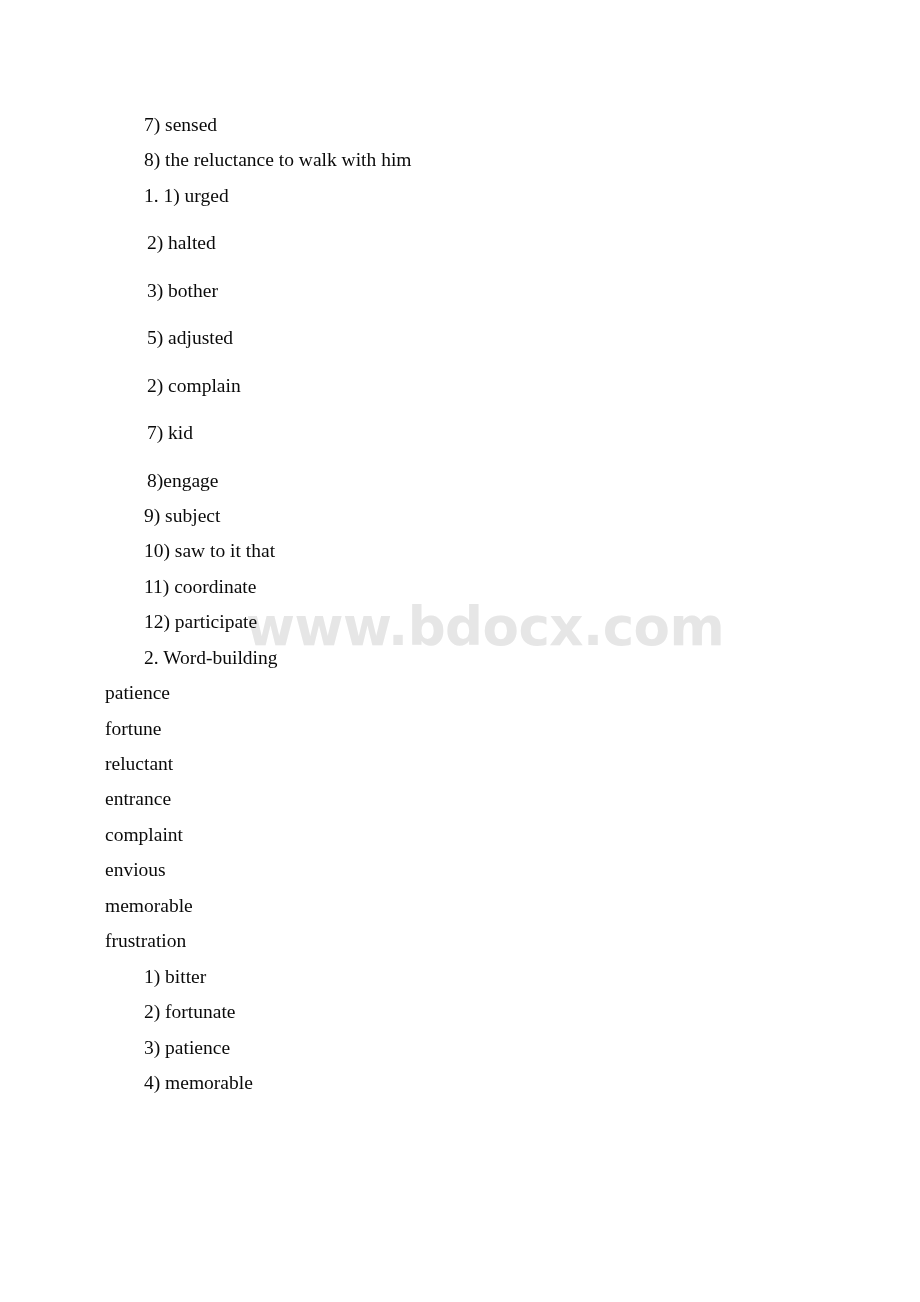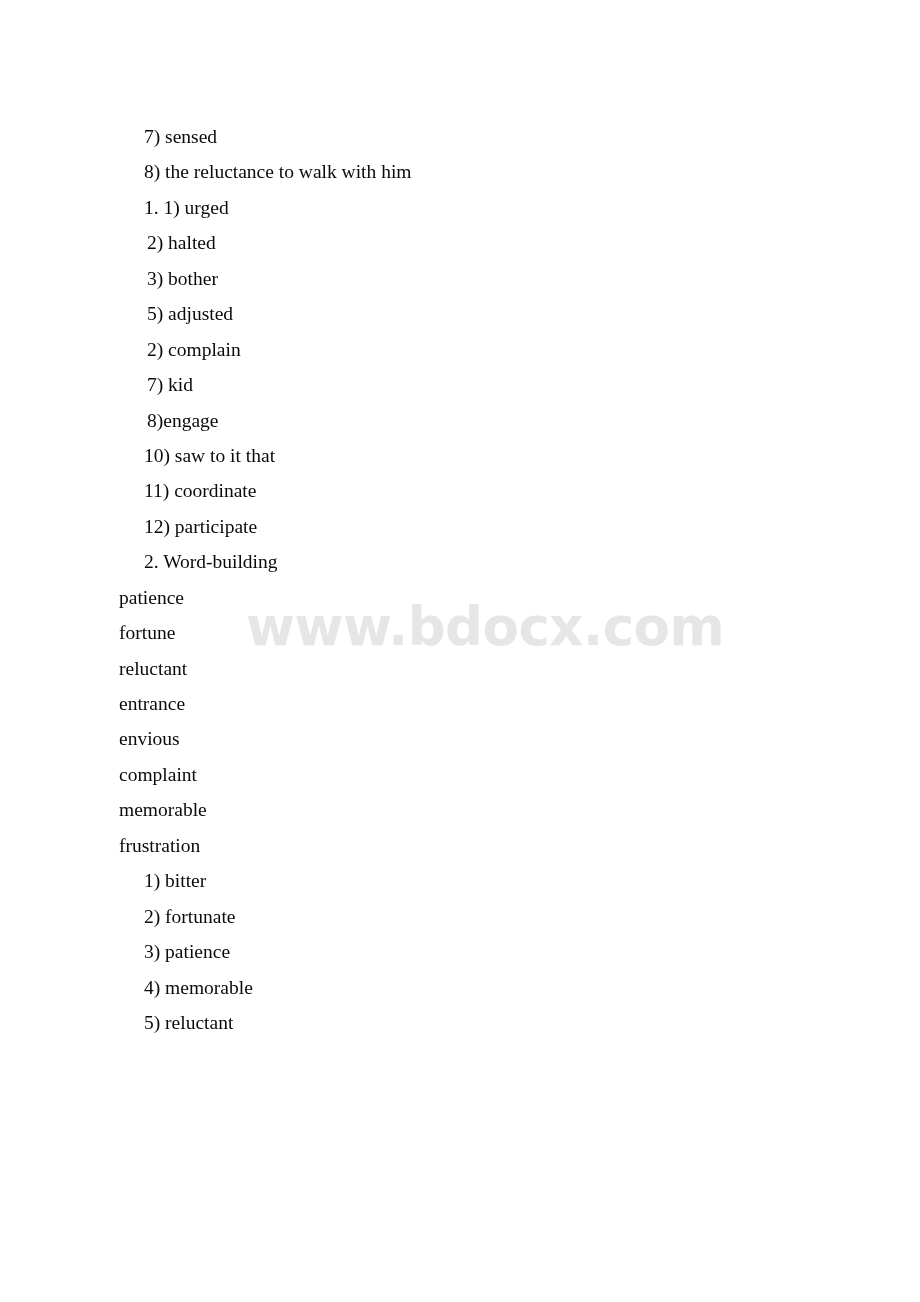--- a/index.html
+++ b/index.html
@@ -30,66 +30,66 @@
     font-weight: 700;
     color: #e6e6e6;
     letter-spacing: -0.5px;
     white-space: nowrap;
     user-select: none;
     z-index: 1;
   }
   #content {
     position: absolute;
     left: 0;
-    top: 12px;
+    top: 0;
     width: 920px;
     z-index: 2;
     padding-top: 107px;
     box-sizing: border-box;
   }
   .line {
     height: 35.45px;
     line-height: 35.45px;
     font-size: 19.5px;
     white-space: pre;
     color: #0a0a0a;
   }
   .ind-0 { padding-left: 144px; }
-  .ind-1 { padding-left: 147px; }
-  .ind-w { padding-left: 119px; }
+  .ind-1 { padding-left: 147px; margin-top: 12px; }
+  .ind-w { padding-left: 77px; margin-left: 28px; }
 </style>
 </head>
 <body>
 
 <div id="page">
 
   <div id="watermark">www.bdocx.com</div>
 
   <div id="content">
       <div class="line ind-0">7) sensed</div>
       <div class="line ind-0">8) the reluctance to walk with him</div>
       <div class="line ind-0">1. 1) urged</div>
       <div class="line ind-1">2) halted</div>
       <div class="line ind-1">3) bother</div>
       <div class="line ind-1">5) adjusted</div>
       <div class="line ind-1">2) complain</div>
       <div class="line ind-1">7) kid</div>
       <div class="line ind-1">8)engage</div>
+      <div class="line ind-0">9) subject</div>
       <div class="line ind-0">10) saw to it that</div>
       <div class="line ind-0">11) coordinate</div>
       <div class="line ind-0">12) participate</div>
       <div class="line ind-0">2. Word-building</div>
       <div class="line ind-w">patience</div>
       <div class="line ind-w">fortune</div>
       <div class="line ind-w">reluctant</div>
       <div class="line ind-w">entrance</div>
+      <div class="line ind-w">complaint</div>
       <div class="line ind-w">envious</div>
-      <div class="line ind-w">complaint</div>
       <div class="line ind-w">memorable</div>
       <div class="line ind-w">frustration</div>
       <div class="line ind-0">1) bitter</div>
       <div class="line ind-0">2) fortunate</div>
       <div class="line ind-0">3) patience</div>
       <div class="line ind-0">4) memorable</div>
-      <div class="line ind-0">5) reluctant</div>
     </div>
 
 </div>
 
 </body></html>

